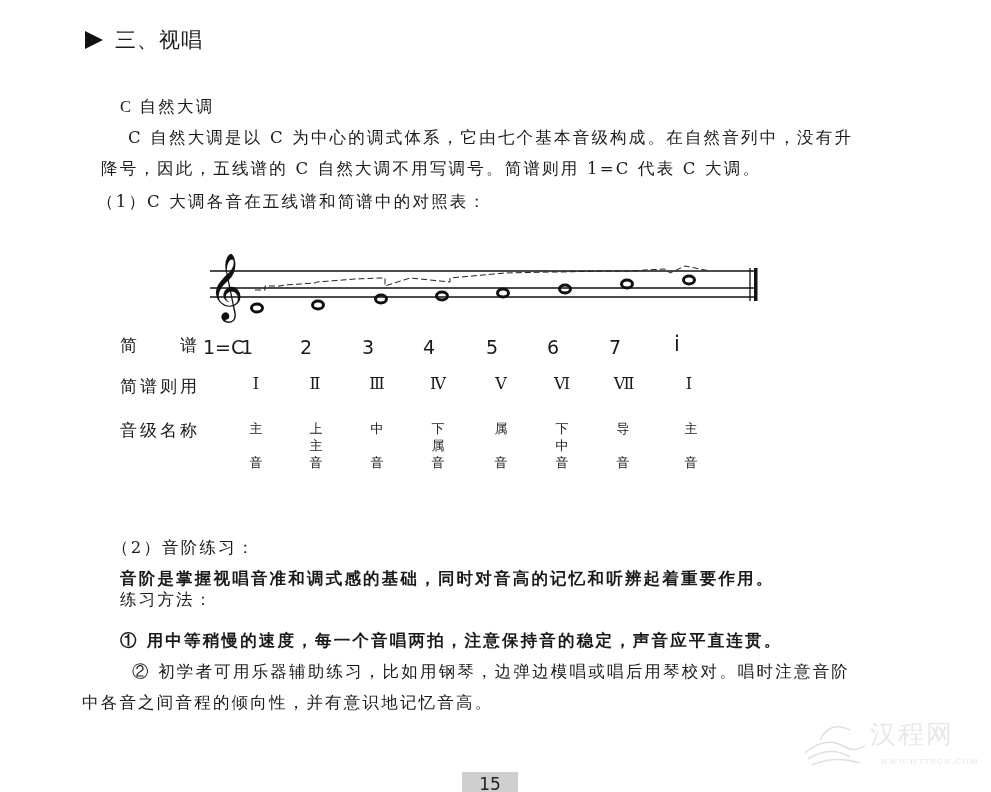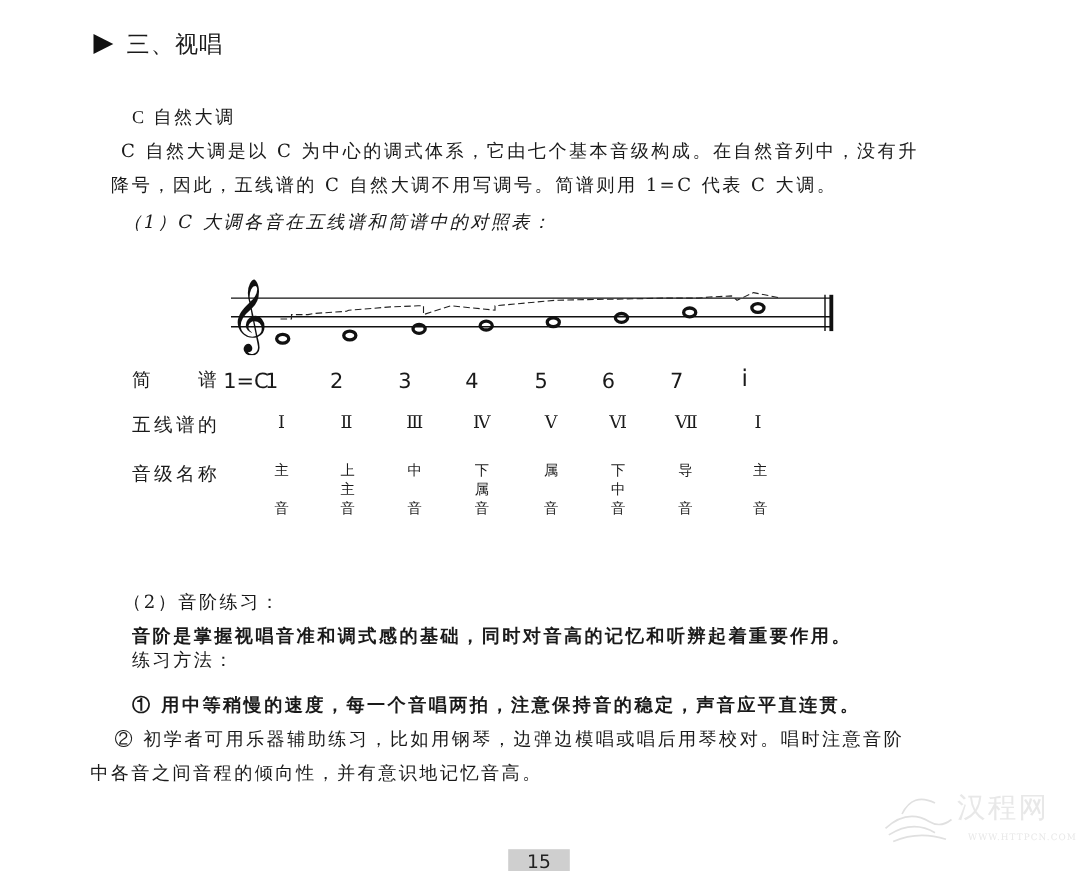--- a/index.html
+++ b/index.html
@@ -5,33 +5,33 @@
   html, body { margin: 0; padding: 0; }
   body {
     width: 991px; height: 792px; background: #ffffff; position: relative; overflow: hidden;
     font-family: "DejaVu Serif", "Liberation Serif", serif; color: #1a1a1a;
   }
   .abs { position: absolute; white-space: nowrap; }
   .section-title { left: 85px; top: 26px; font-size: 21px; font-family: "DejaVu Sans", sans-serif; letter-spacing: 1px; }
   .section-title .tri { display: inline-block; width: 0; height: 0; border-top: 9px solid transparent; border-bottom: 9px solid transparent; border-left: 18px solid #111; vertical-align: -2px; margin-right: 12px; }
   .para { font-size: 16.5px; letter-spacing: 2.2px; line-height: 31px; }
   .subhead { left: 120px; top: 91px; font-family: Liberation Serif, serif; }
-  .p1a { left: 110px; top: 122px; }
+  .p1a { left: 128px; top: 122px; }
   .p1b { left: 82px; top: 153px; padding-left: 19px; }
-  .p1c { left: 112px; top: 186px; font-style: italic; }
+  .p1c { left: 97px; top: 186px; }
   .staff { position: absolute; left: 205px; top: 248px; }
   .row-label { font-family: "DejaVu Sans", sans-serif; font-size: 17px; letter-spacing: 3px; }
   .jp-num { font-family: "DejaVu Sans", sans-serif; font-weight: normal; font-size: 19px; text-align: left; width: 30px; }
   .roman { font-family: "DejaVu Serif", serif; font-size: 16px; text-align: center; width: 40px; }
   .name-col { font-family: "DejaVu Sans", sans-serif; font-size: 13px; text-align: center; width: 30px; line-height: 17px; }
   .p2head { left: 112px; top: 532px; }
   .p2a { left: 120px; top: 563px; font-weight: bold; }
   .p2b { left: 120px; top: 584px; }
   .p2c { left: 120px; top: 625px; font-weight: bold; }
-  .p2d { left: 104px; top: 656px; }
+  .p2d { left: 132px; top: 656px; }
   .p2e { left: 82px; top: 687px; }
   .page-num { left: 462px; top: 772px; width: 56px; height: 24px; background: #cfcfcf; text-align: center; font-family: "DejaVu Sans", sans-serif; font-size: 17px; line-height: 24px; color: #222; }
   .watermark { left: 800px; top: 715px; color: #e8e8e8; }
   .watermark .wm-cn { font-family: "DejaVu Sans", sans-serif; font-size: 26px; position: absolute; left: 70px; top: 2px; letter-spacing: 2px; }
   .watermark .wm-url { font-family: "DejaVu Serif", serif; font-size: 8px; position: absolute; left: 80px; top: 42px; letter-spacing: 1px; }
 </style>
 </head>
 <body>
 
 <div class="abs section-title">
@@ -62,21 +62,21 @@
     <ellipse cx="237" cy="48" rx="5.5" ry="4"></ellipse>
     <ellipse cx="298" cy="45" rx="5.5" ry="4"></ellipse>
     <ellipse cx="360" cy="41" rx="5.5" ry="4"></ellipse>
     <ellipse cx="422" cy="36" rx="5.5" ry="4"></ellipse>
     <ellipse cx="484" cy="32" rx="5.5" ry="4"></ellipse>
   </g>
 </svg>
 
 <div class="abs row-label" style="left:120px; top:334px;">简　　谱</div>
 <div class="abs jp-num" style="left:203px; top:336px; width:40px;">1=C</div>
-<div class="abs row-label" style="left:120px; top:375px;">五线谱的</div>
+<div class="abs row-label" style="left:120px; top:375px;">简谱则用</div>
 <div class="abs row-label" style="left:120px; top:419px;">音级名称</div>
 
 <div class="abs jp-num" style="left:241px; top:336px;">1</div>
 <div class="abs roman" style="left:236px; top:374px;">Ⅰ</div>
 <div class="abs name-col" style="left:241px; top:420px;">
   <div>主</div>
     <div style="height:17px"></div>
     <div>音</div>
 </div>
 

